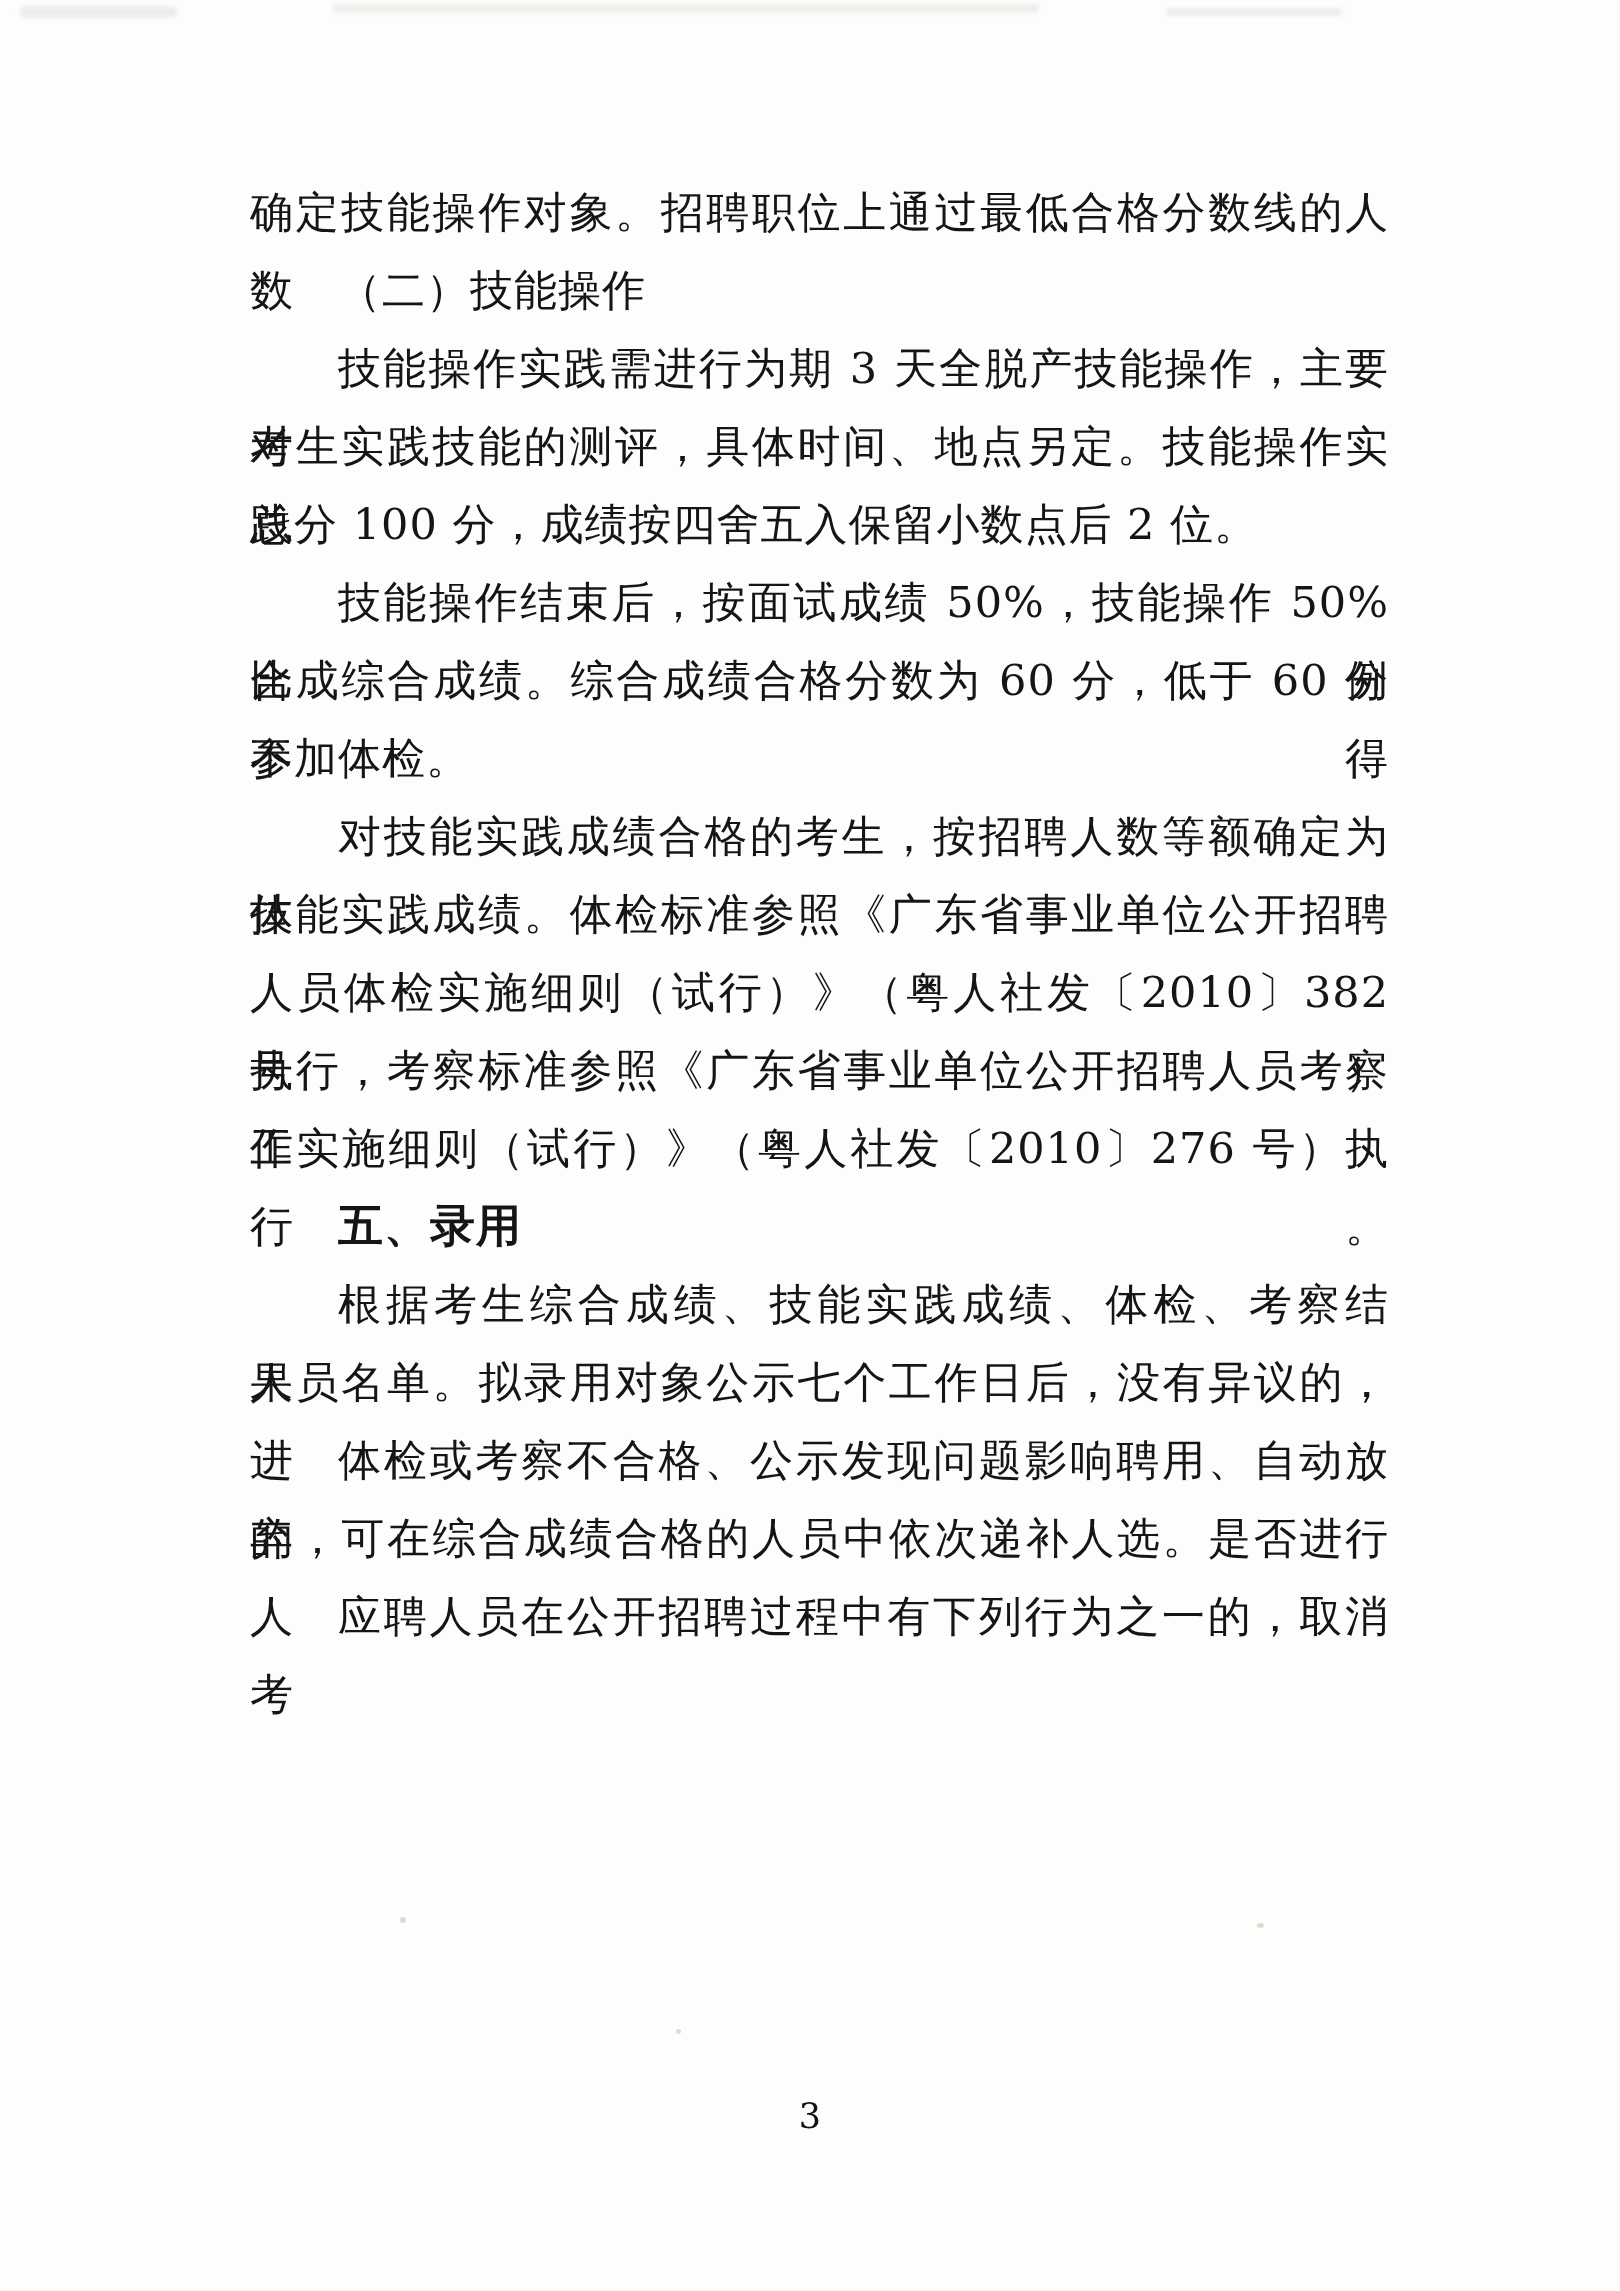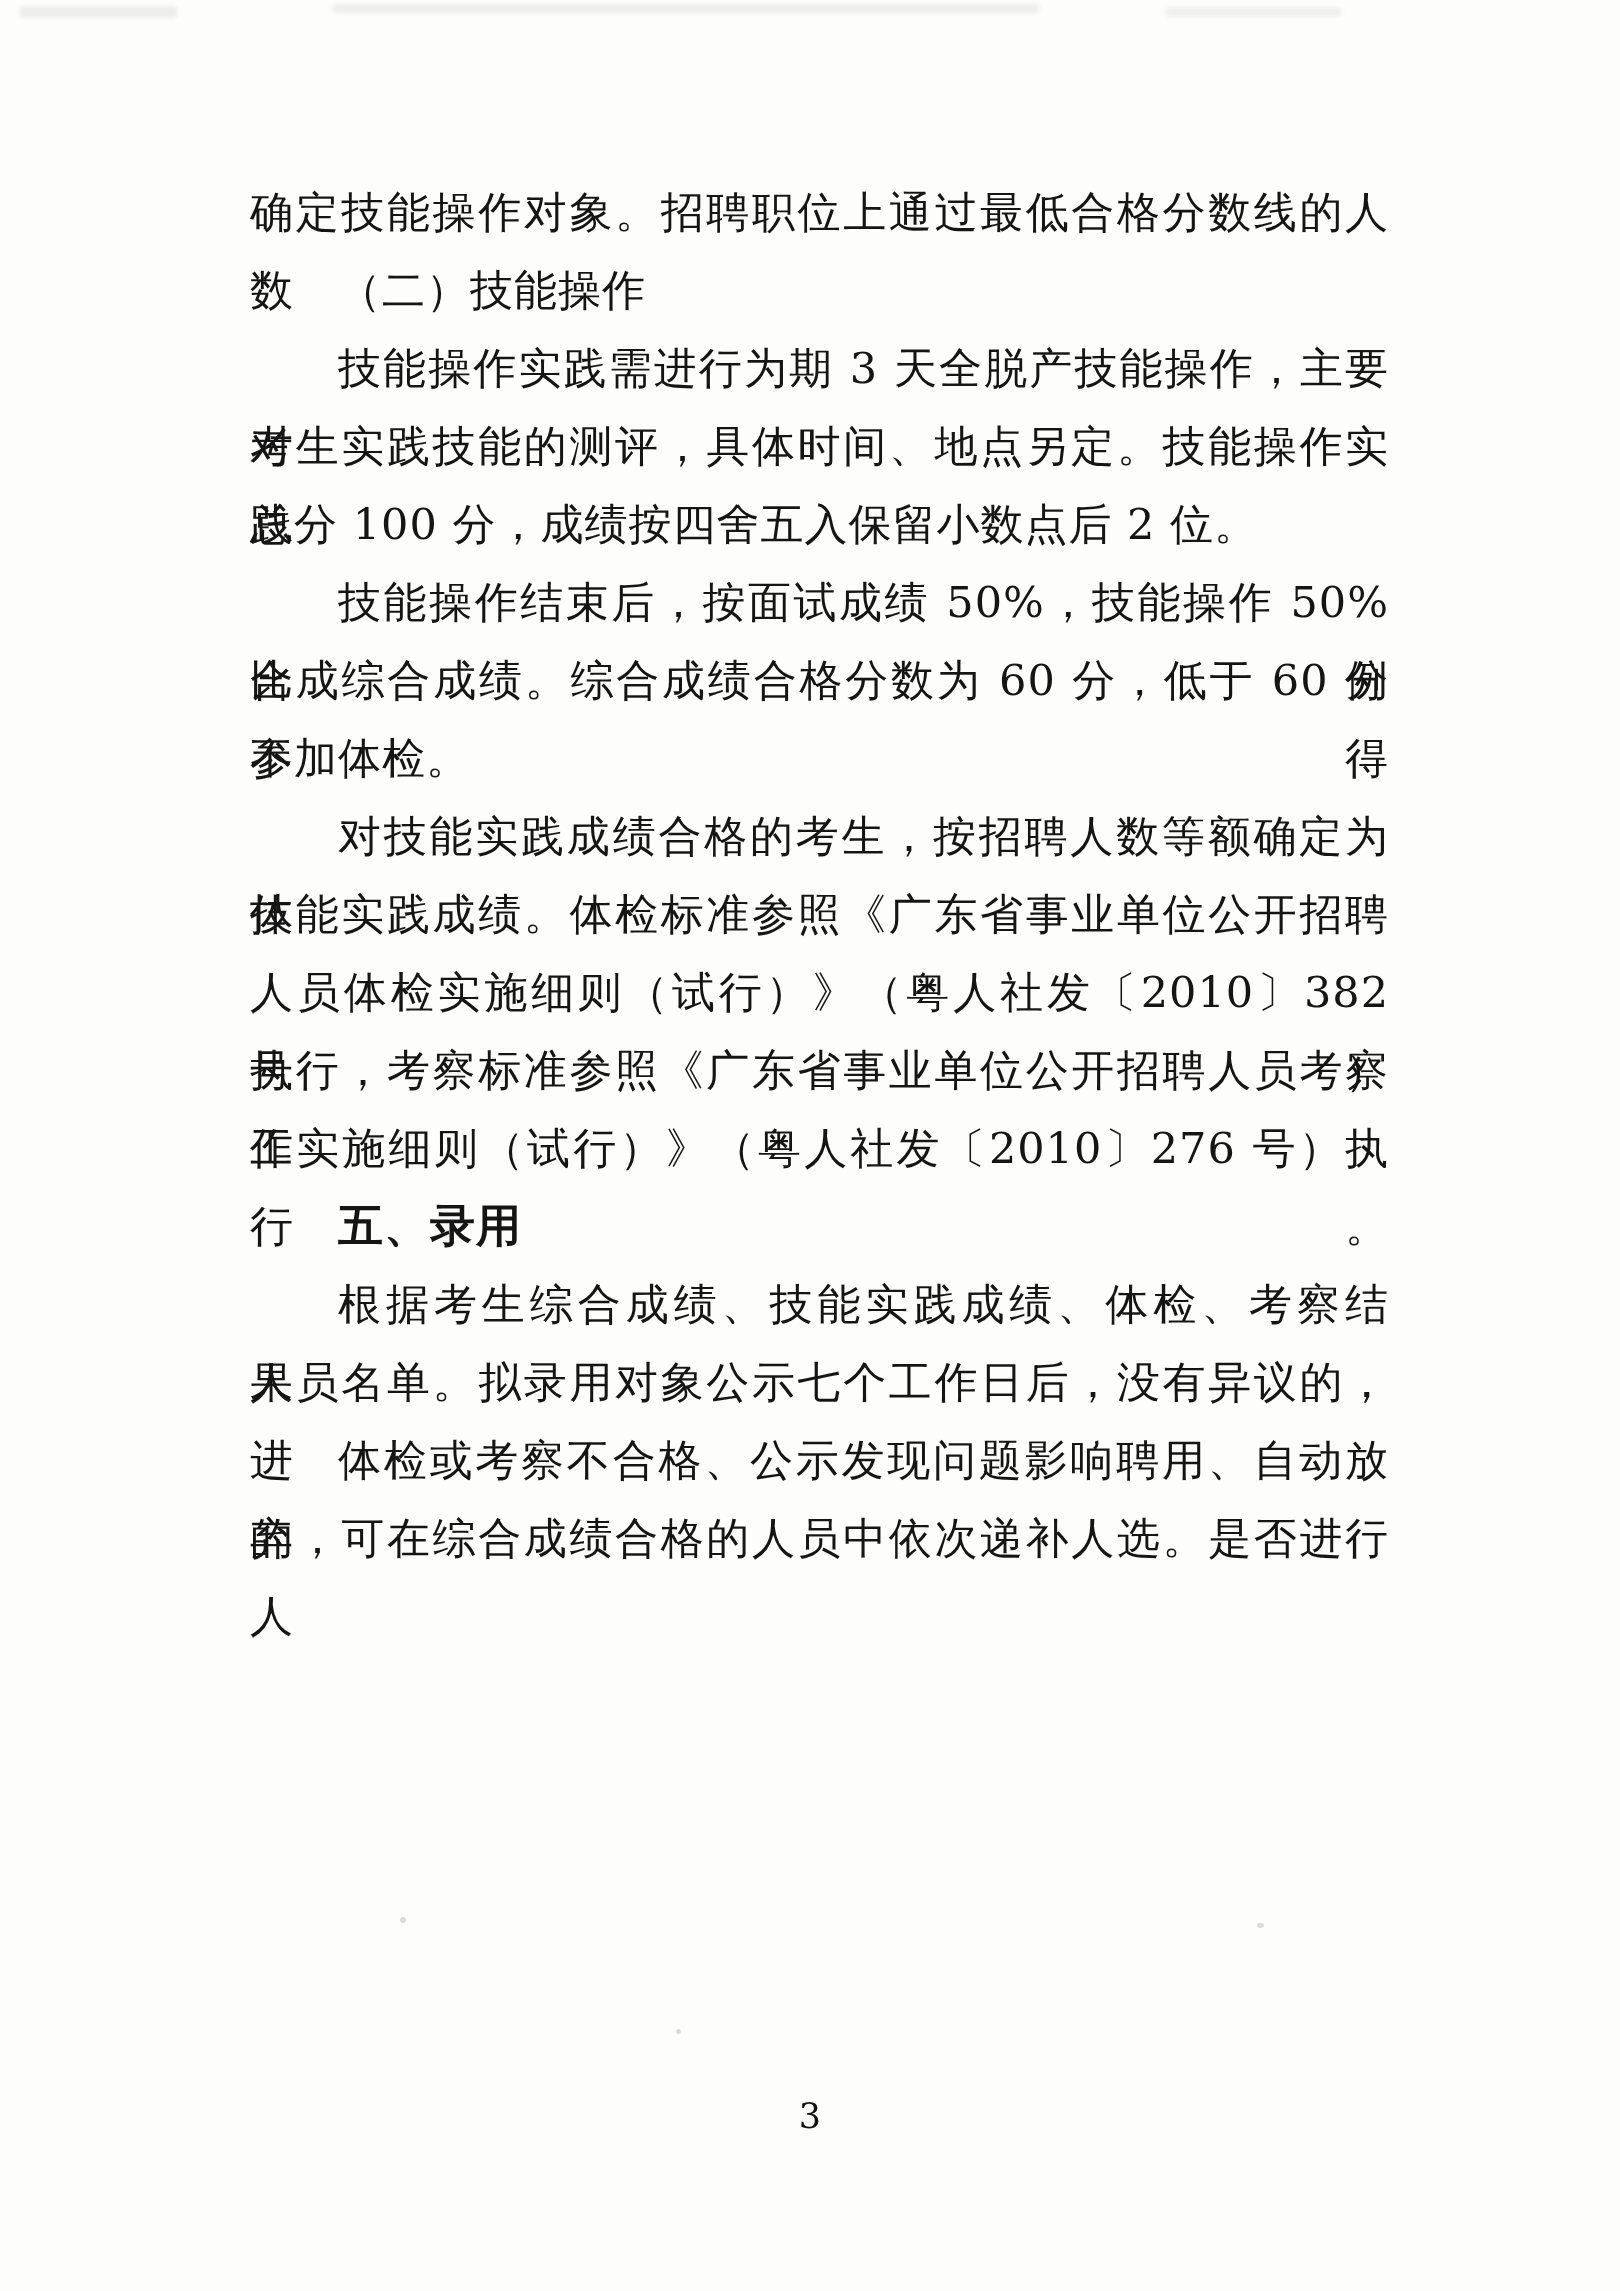--- a/index.html
+++ b/index.html
@@ -89,18 +89,19 @@
     <div class="line fill indent">对技能实践成绩合格的考生，按招聘人数等额确定为体</div>
     <div class="line fill">技能实践成绩。体检标准参照《广东省事业单位公开招聘</div>
     <div class="line fill">人员体检实施细则（试行）》（粤人社发〔2010〕382 号）</div>
     <div class="line fill">执行，考察标准参照《广东省事业单位公开招聘人员考察工</div>
     <div class="line fill">作实施细则（试行）》（粤人社发〔2010〕276 号）执行。</div>
     <div class="line heading indent">五、录用</div>
     <div class="line fill indent">根据考生综合成绩、技能实践成绩、体检、考察结果，</div>
     <div class="line fill">人员名单。拟录用对象公示七个工作日后，没有异议的，进</div>
     <div class="line fill indent">体检或考察不合格、公示发现问题影响聘用、自动放弃</div>
     <div class="line fill">的，可在综合成绩合格的人员中依次递补人选。是否进行人</div>
+    <div class="line fill indent">应聘人员在公开招聘过程中有下列行为之一的，取消考</div>
   </div>
 
   <div class="page-number">3</div>
 
 </div>
 
 
 </body></html>

